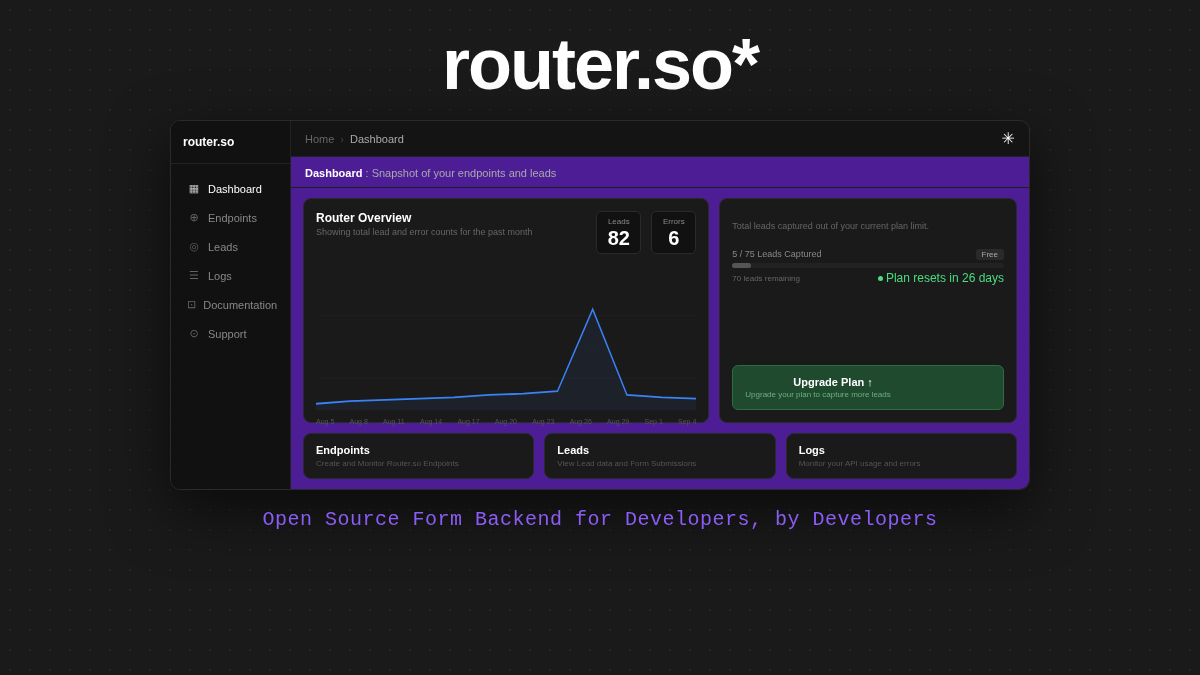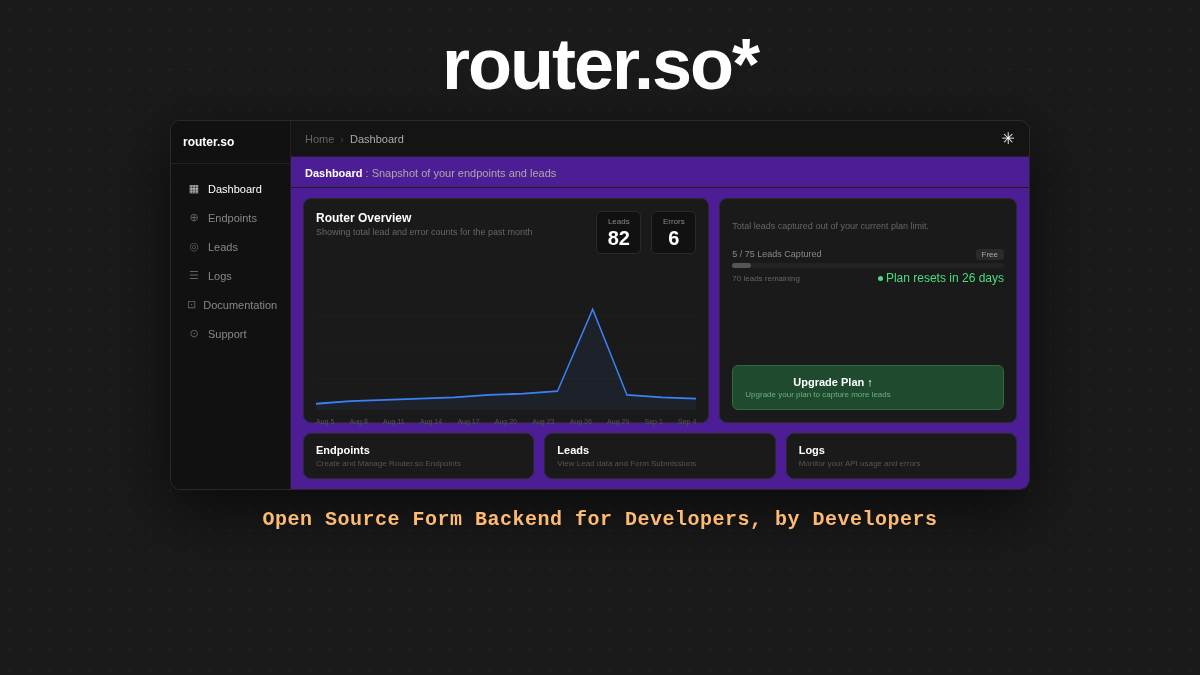--- a/index.html
+++ b/index.html
@@ -381,24 +381,24 @@
 
     .bottom-card-desc {
       font-size: 8px;
       color: #555;
     }
 
     
     .footer-tagline {
       padding: 18px 0 0;
       font-size: 20px;
-      color: #fdba74;
+      color: #8b5cf6;
       font-family: 'Courier New', monospace;
       letter-spacing: 0.5px;
-      font-weight: 700;
+      font-weight: 400;
     }
   </style>
 </head>
 <body>
 
 <div class="page-wrapper">
 
   <div class="hero">
     <h1 class="hero-title">
       <span>router.so</span><span class="asterisk">*</span>
@@ -529,21 +529,21 @@
               <div class="upgrade-btn-title">Upgrade Plan ↑</div>
               <div class="upgrade-btn-sub">Upgrade your plan to capture more leads</div>
             </div>
           </div>
 
         </div>
 
         <div class="bottom-cards-row">
           <div class="bottom-card">
             <div class="bottom-card-title">Endpoints</div>
-            <div class="bottom-card-desc">Create and Manage Router.so Endpoints</div>
+            <div class="bottom-card-desc">Create and Monitor Router.so Endpoints</div>
           </div>
           <div class="bottom-card">
             <div class="bottom-card-title">Leads</div>
             <div class="bottom-card-desc">View Lead data and Form Submissions</div>
           </div>
           <div class="bottom-card">
             <div class="bottom-card-title">Logs</div>
             <div class="bottom-card-desc">Monitor your API usage and errors</div>
           </div>
         </div>

